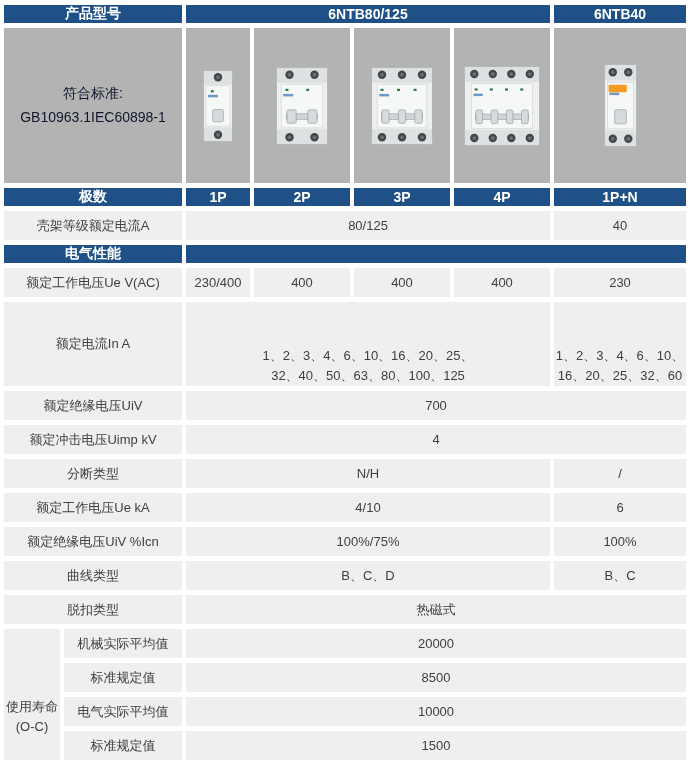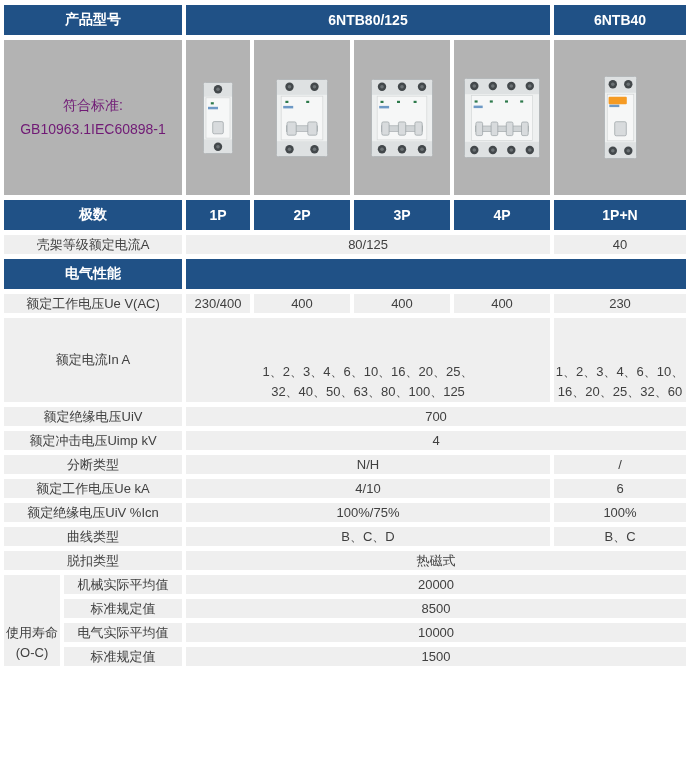--- a/index.html
+++ b/index.html
@@ -20,33 +20,33 @@
     vertical-align: middle;
     font-size: 13px;
     color: #404040;
     overflow: hidden;
   }
   td.blue {
     background: #205186;
     color: #ffffff;
     font-weight: bold;
     font-size: 14px;
-    height: 30px;
+    height: 18px;
   }
   td.cell {
     background: #efefef;
-    height: 19px;
+    height: 29px;
   }
   td.photo {
     background: #b3b3b3;
     height: 155px;
   }
   td.tall { height: 54px; line-height: 1.55; }
   .two-line { line-height: 1.55; margin-top: 44px; }
-  .standards { font-size: 14px; color: #701a75; line-height: 1.7; }
+  .standards { font-size: 14px; color: #0f172a; line-height: 1.7; }
   .breaker-wrap { display: flex; align-items: center; justify-content: center; height: 100%; }
 </style>
 </head>
 <body>
 
 <table class="spec">
   <colgroup>
     <col style="width:56px">
       <col style="width:118px">
       <col style="width:64px">

